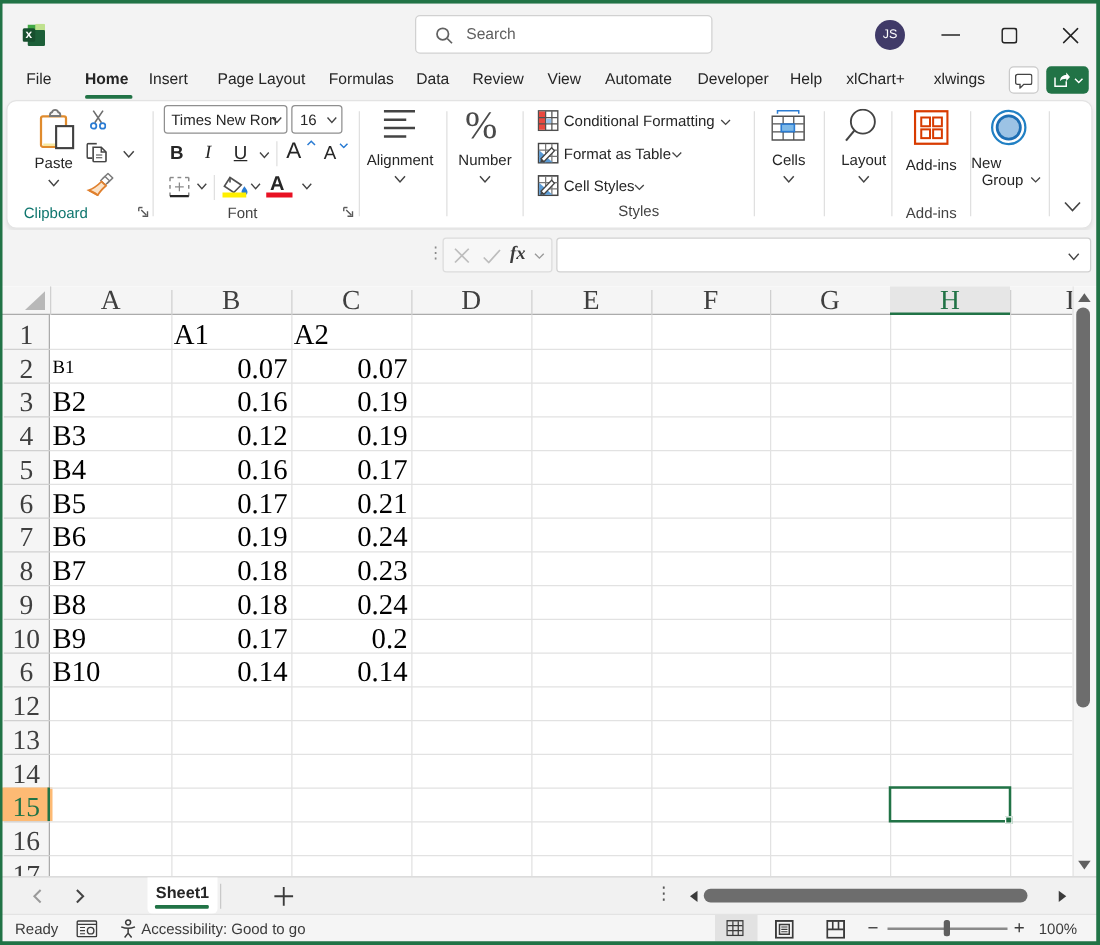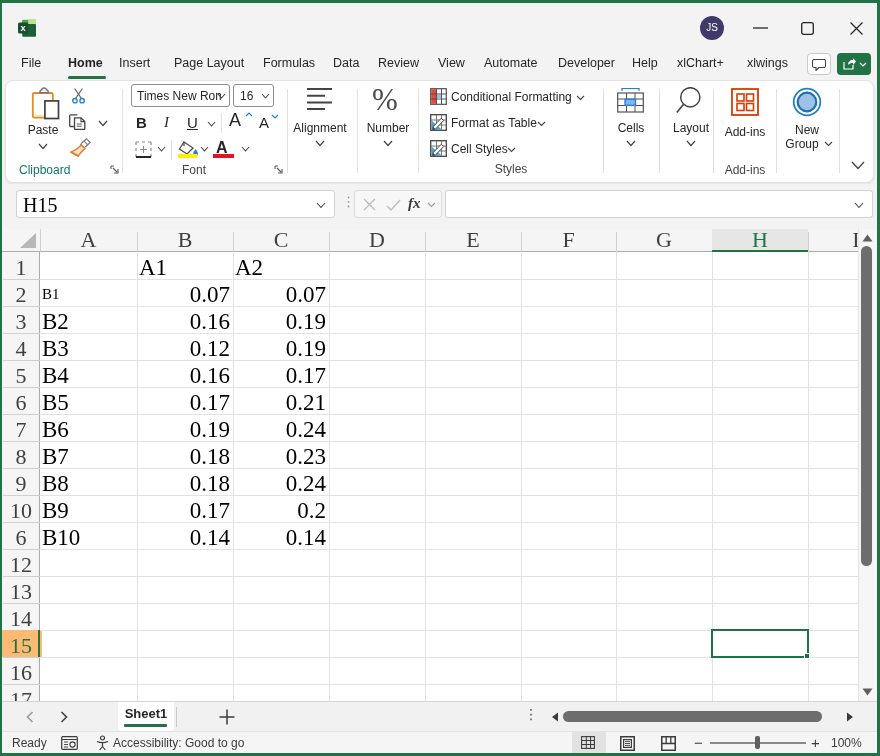--- a/index.html
+++ b/index.html
@@ -28,20 +28,27 @@
 
 <div class="abs" id="titlebar">
   <div class="abs" id="xlicon">
     <svg width="18" height="18" viewBox="0 0 18 18">
       <rect x="4.2" y="0.8" width="7" height="5" fill="#41a944"></rect>
       <rect x="10.2" y="0" width="7.8" height="7.5" rx="1" fill="#bfe18e"></rect>
       <rect x="4.2" y="5" width="13.8" height="12.8" rx="1" fill="#1c5f38"></rect>
       <rect x="0" y="3.6" width="10.2" height="10.8" rx="1.5" fill="#174f2e"></rect>
       <text x="5.1" y="11.8" font-family="Liberation Sans" font-size="9.5" font-weight="bold" fill="#fff" text-anchor="middle">x</text>
     </svg>
+  </div>
+  <div class="abs" id="searchbox">
+    <svg class="abs" style="left:15px;top:8px" width="15" height="15" viewBox="0 0 15 15">
+          <circle cx="6.2" cy="6.2" r="4.6" stroke="#616161" stroke-width="1.4" fill="none"></circle>
+          <path d="M9.8 9.8 L13.6 13.6" stroke="#616161" stroke-width="1.4"></path>
+        </svg>
+    <div class="abs" id="search-label">Search</div>
   </div>
   <div class="abs" id="avatar">JS</div>
   <svg class="abs" style="left:751px;top:24px" width="15" height="2" viewBox="0 0 15 2">
         <path d="M0 1 L15 1" stroke="#242424" stroke-width="1.3"></path>
       </svg>
   <svg class="abs" style="left:799px;top:19px" width="13" height="13" viewBox="0 0 13 13">
         <rect x="0.7" y="0.7" width="11.6" height="11.6" rx="2" stroke="#242424" stroke-width="1.3" fill="none"></rect>
       </svg>
   <svg class="abs" style="left:848px;top:19px" width="13" height="13" viewBox="0 0 13 13">
         <path d="M0.5 0.5 L12.5 12.5 M12.5 0.5 L0.5 12.5" stroke="#242424" stroke-width="1.2"></path>
@@ -265,38 +272,32 @@
     <rect x="6" y="15.5" width="7" height="7" stroke="#d83b01" stroke-width="1.6" fill="none"></rect>
     <rect x="15.5" y="15.5" width="7" height="7" stroke="#d83b01" stroke-width="1.6" fill="none"></rect>
   </svg>
   <div class="abs" style="left:709px;top:44px;width:60px;text-align:center;font-size:12px;color:#262626">Add-ins</div>
   <div class="abs" style="left:709px;top:82px;width:60px;text-align:center;font-size:12px;color:#444">Add-ins</div>
 
   <svg class="abs" style="left:786px;top:6px" width="30" height="30" viewBox="0 0 30 30">
     <circle cx="15" cy="15" r="13.3" stroke="#2180c4" stroke-width="1.8" fill="none"></circle>
     <circle cx="15" cy="15" r="9.3" fill="#9cc3e5" stroke="#1e6fb4" stroke-width="2.2"></circle>
   </svg>
-  <div class="abs" style="left:771px;top:42px;width:60px;text-align:center;font-size:12px;color:#262626">New</div>
+  <div class="abs" style="left:771px;top:42px;width:60px;font-size:12px;color:#262626">New</div>
   <div class="abs" style="left:766px;top:56px;width:60px;text-align:center;font-size:12px;color:#262626">Group</div>
   <svg class="abs" style="left:818px;top:60px" width="9" height="6" viewBox="0 0 9 6">
         <path d="M1 1 L4.5 4.5 L8 1" stroke="#444" stroke-width="1.1" fill="none"></path>
       </svg>
 
   <svg class="abs" style="left:845px;top:80px" width="14" height="9" viewBox="0 0 14 9">
         <path d="M1 1 L7 7.5 L13 1" stroke="#444" stroke-width="1.3" fill="none"></path>
       </svg>
 </div>
 
 <div class="abs" id="fbar" style="left:2px;top:184px;width:876px;height:45px;background:#f3f3f3;">
-  <div class="abs" style="left:14px;top:6px;width:319px;height:28px;background:#fff;border:1px solid #d1d1d1;border-radius:3px">
-    <span style="position:absolute;left:6px;top:3px;font-family:'Liberation Serif',serif;font-size:20px;color:#000">H15</span>
-    <svg style="position:absolute;right:8px;top:11px" width="10" height="7" viewBox="0 0 10 7">
-          <path d="M1 1 L5 5.5 L9 1" stroke="#444" stroke-width="1.1" fill="none"></path>
-        </svg>
-  </div>
   <div class="abs" style="left:340px;top:10px;color:#8a8a8a;font-size:13px;letter-spacing:0">⋮</div>
   <div class="abs" style="left:352px;top:6px;width:88px;height:28px;background:#f7f7f7;border:1px solid #dcdcdc;border-radius:3px">
     <svg style="position:absolute;left:8px;top:7px" width="13" height="13" viewBox="0 0 13 13">
           <path d="M1 1 L12 12 M12 1 L1 12" stroke="#bdbdbd" stroke-width="1.4"></path>
         </svg>
     <svg style="position:absolute;left:31px;top:8px" width="15" height="12" viewBox="0 0 15 12">
           <path d="M1 7 L5 11 L14 1" stroke="#bdbdbd" stroke-width="1.4" fill="none"></path>
         </svg>
     <span style="position:absolute;left:53px;top:4px;font-family:'Liberation Serif',serif;font-style:italic;font-size:15px;color:#3b3b3b;font-weight:bold">fx</span>
     <svg style="position:absolute;right:5px;top:11px" width="9" height="6" viewBox="0 0 9 6">

